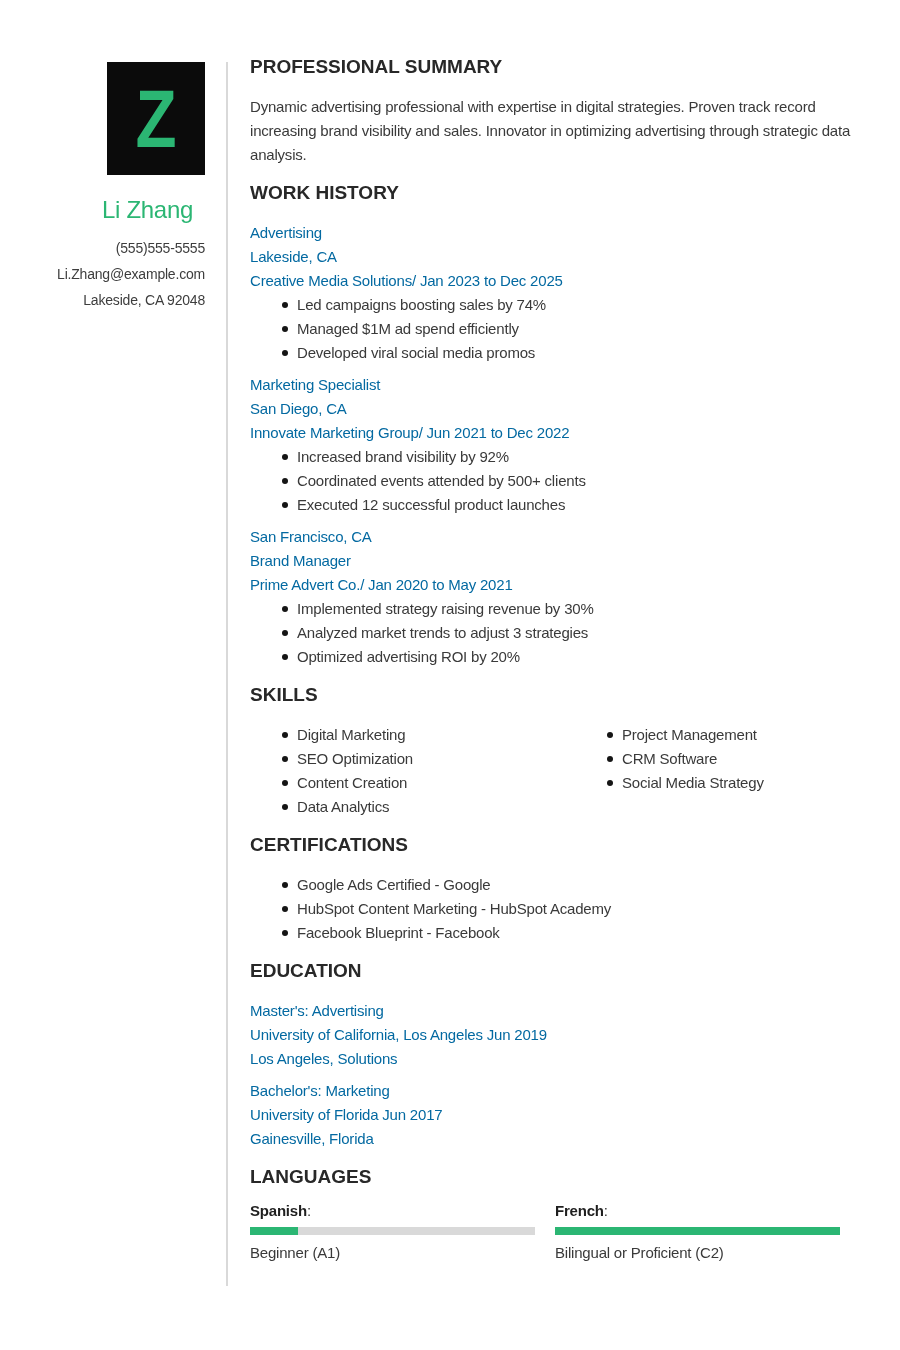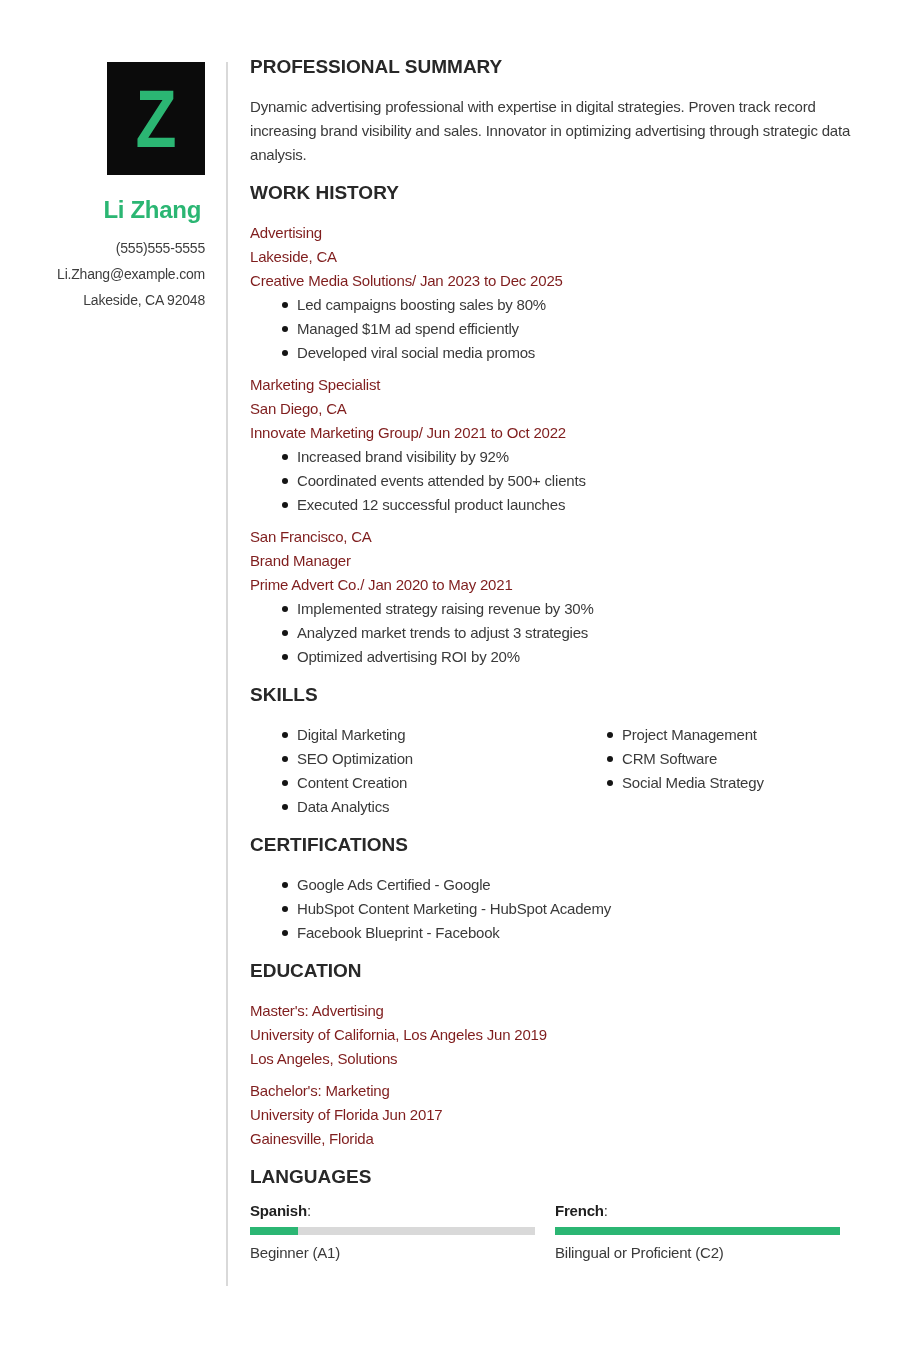--- a/index.html
+++ b/index.html
@@ -33,23 +33,23 @@
     display: flex; align-items: center; justify-content: center;
   }
   .monogram-letter {
     color: #2bb673;
     font-size: 82px;
     font-weight: 700;
     line-height: 1;
     transform: scaleX(0.82);
   }
   .name {
-    margin: 20px 4px 0 0;
+    margin: 20px 12px 0 0;
     font-size: 24px;
-    font-weight: 700;
+    font-weight: 400;
     color: #2bb673;
     text-align: right;
     line-height: 30px;
     letter-spacing: -0.3px;
   }
   .contact {
     margin-top: 10px;
     width: 148px;
     margin-left: auto;
     text-align: right;
@@ -74,21 +74,21 @@
     color: #282828;
     letter-spacing: 0;
   }
   section { margin: 0 0 15px 0; }
   .body-text {
     margin: 0 0 13px 0;
     font-size: 15px;
     line-height: 24px;
     color: #3a3a3a;
   }
-  .line { font-size: 15px; line-height: 24px; color: #7f1d1d; }
+  .line { font-size: 15px; line-height: 24px; color: #0369a1; }
 
   ul.bullet-list { list-style: none; margin: 0; padding: 0; }
   ul.bullet-list li { display: flex; align-items: flex-start; line-height: 24px; font-size: 15px; }
   .dot {
     flex: none;
     width: 6px; height: 6px; border-radius: 50%;
     background: #151515;
     margin: 9px 9px 0 32px;
   }
 
@@ -144,37 +144,37 @@
     <section>
       <h2 class="section-heading">WORK HISTORY</h2>
 
       <div class="job">
         <div class="line">Advertising</div>
         <div class="line">Lakeside, CA</div>
         <div class="line">Creative Media Solutions/ Jan 2023 to Dec 2025</div>
         <ul class="bullet-list">
           <li>
               <span class="dot"></span>
-              <span>Led campaigns boosting sales by 80%</span>
+              <span>Led campaigns boosting sales by 74%</span>
             </li>
           <li>
               <span class="dot"></span>
               <span>Managed $1M ad spend efficiently</span>
             </li>
           <li>
               <span class="dot"></span>
               <span>Developed viral social media promos</span>
             </li>
         </ul>
       </div>
 
       <div class="job">
         <div class="line">Marketing Specialist</div>
         <div class="line">San Diego, CA</div>
-        <div class="line">Innovate Marketing Group/ Jun 2021 to Oct 2022</div>
+        <div class="line">Innovate Marketing Group/ Jun 2021 to Dec 2022</div>
         <ul class="bullet-list">
           <li>
               <span class="dot"></span>
               <span>Increased brand visibility by 92%</span>
             </li>
           <li>
               <span class="dot"></span>
               <span>Coordinated events attended by 500+ clients</span>
             </li>
           <li>

